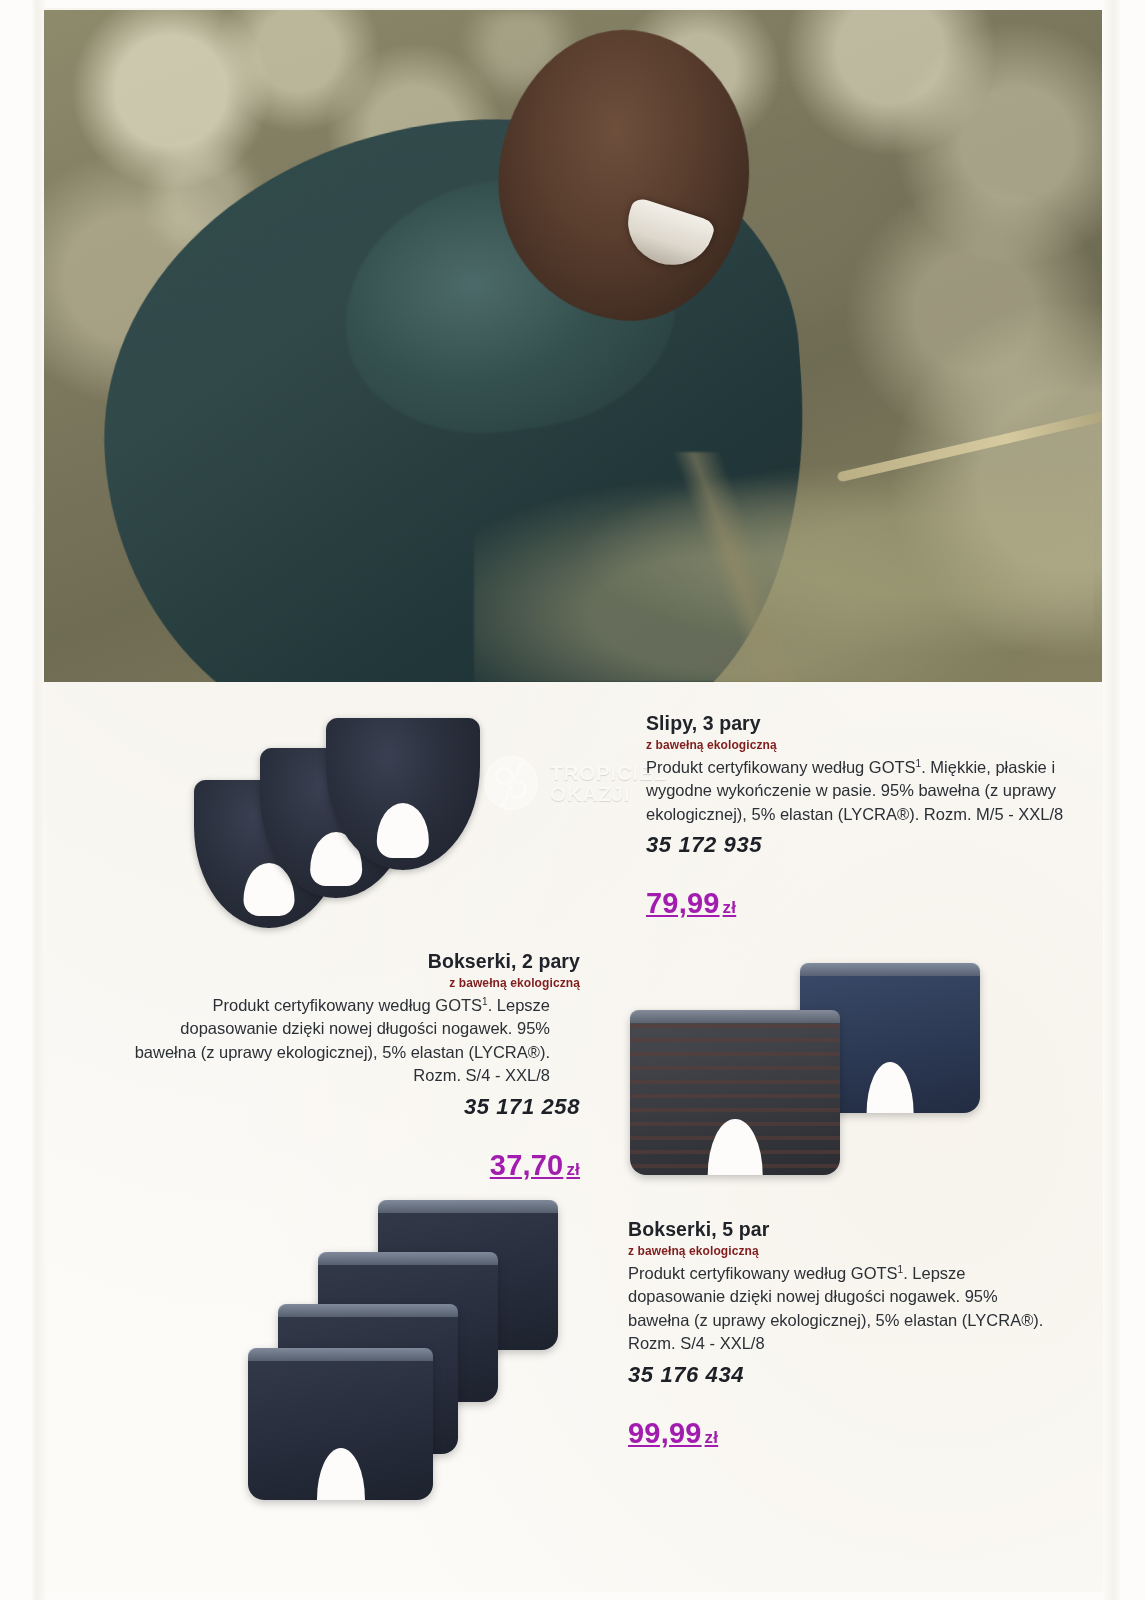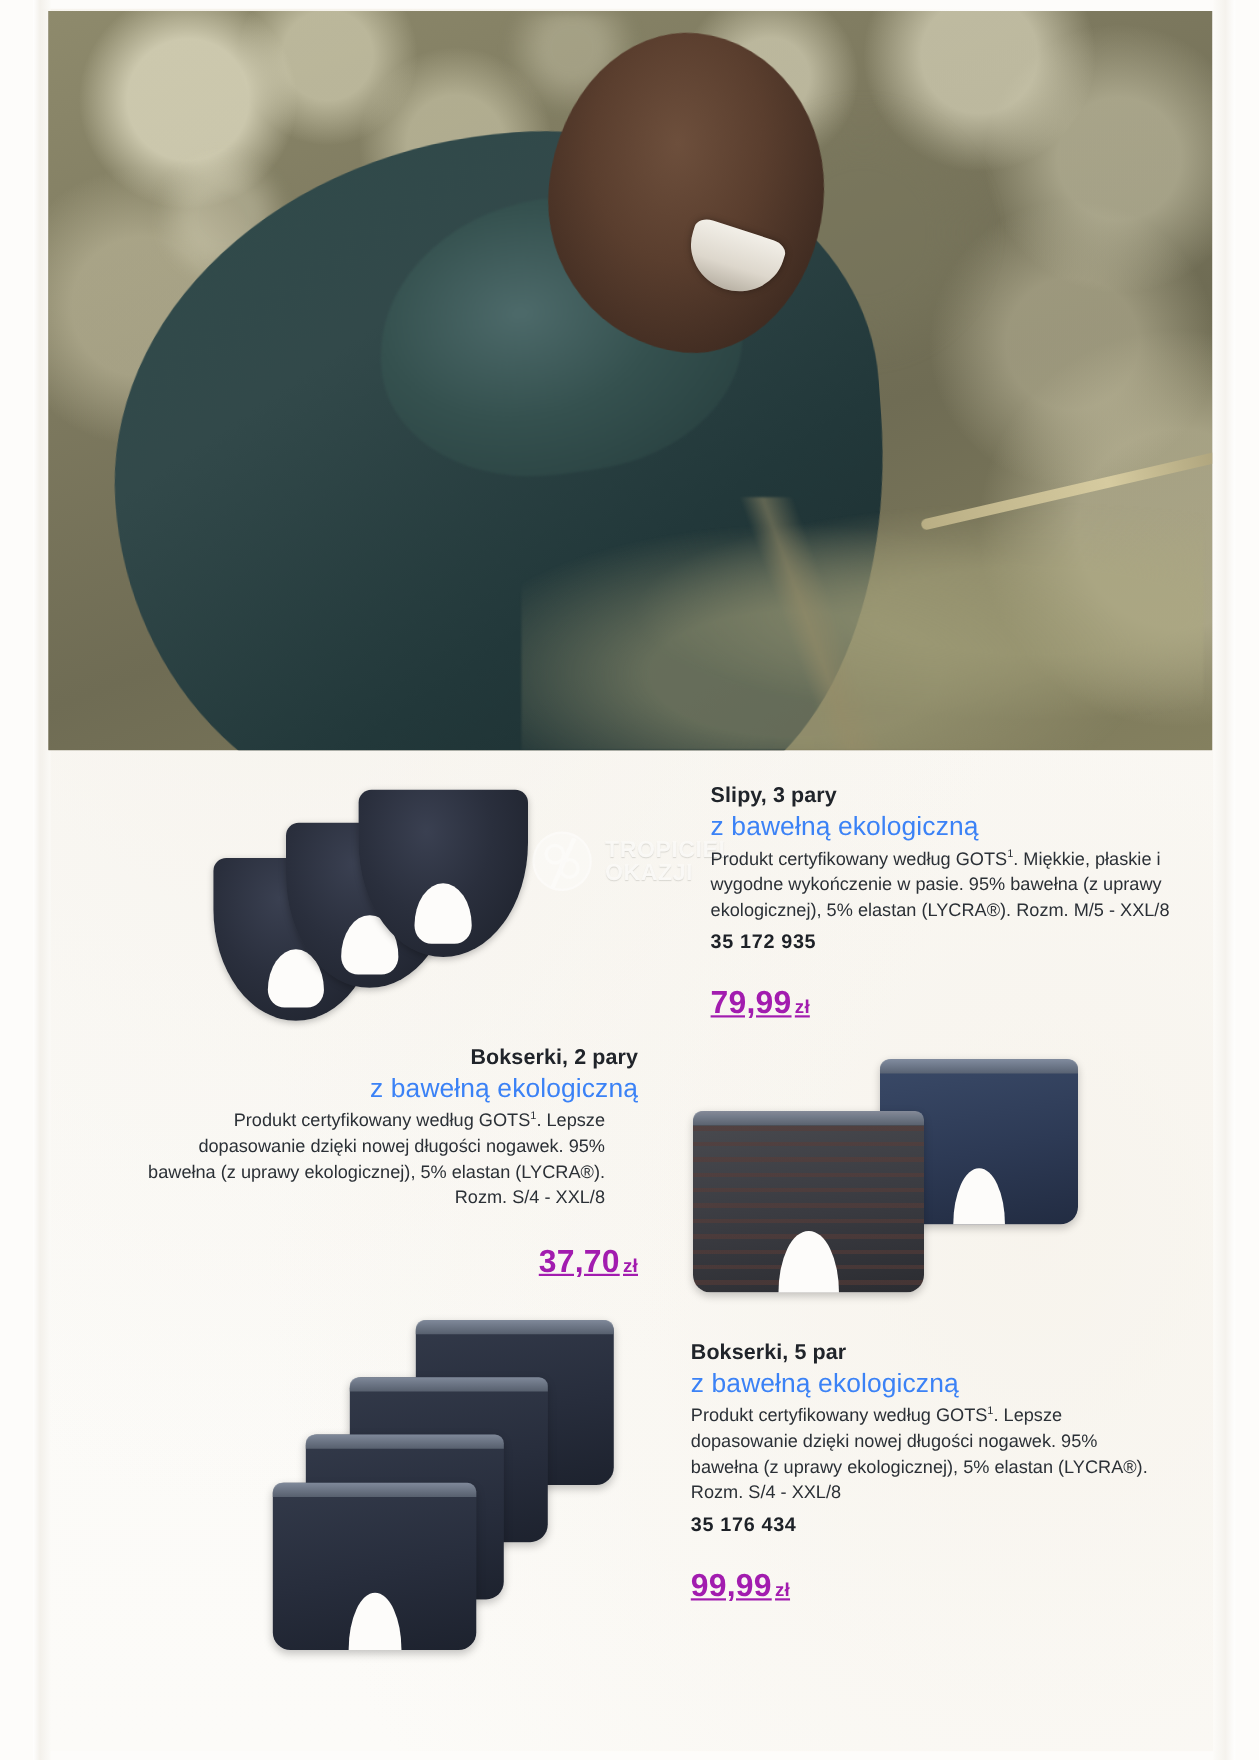--- a/index.html
+++ b/index.html
@@ -179,39 +179,40 @@
   
   .block { position: absolute; }
   .p-title {
     font-size: 19.5px;
     font-weight: bold;
     color: #20242a;
     letter-spacing: .1px;
     margin: 0 0 3px 0;
   }
   .p-sub {
-    font-size: 24px;
-    font-weight: normal;
-    color: #3b82f6;
+    font-size: 12px;
+    font-weight: bold;
+    color: #7f1d1d;
     letter-spacing: .1px;
     margin: 0 0 4px 0;
   }
   .p-desc {
     font-size: 16.5px;
     color: #2b3036;
     line-height: 1.42;
     margin: 0 0 6px 0;
     max-width: 430px;
   }
   .p-code {
-    font-size: 18px;
+    font-size: 22px;
     font-weight: bold;
     color: #1d2127;
     letter-spacing: .6px;
     margin: 0 0 6px 0;
+    font-style: italic;
   }
   .p-price {
     font-size: 29px;
     font-weight: bold;
     color: #a21caf;
     letter-spacing: .2px;
     text-decoration: underline;
   }
   .p-price .cur {
     font-size: 17px;
@@ -322,20 +323,21 @@
     <p class="p-code">35 172 935</p>
     <p class="p-price">
       <span>79,99</span><span class="cur">zł</span>
     </p>
   </div>
 
   <div class="block" style="left:120px; top:950px; width:460px;text-align:right;">
     <p class="p-title">Bokserki, 2 pary</p>
     <p class="p-sub">z bawełną ekologiczną</p>
     <p class="p-desc">Produkt certyfikowany według GOTS<sup>1</sup>. Lepsze dopasowanie dzięki nowej długości nogawek. 95% bawełna (z uprawy ekologicznej), 5% elastan (LYCRA®). Rozm. S/4 - XXL/8</p>
+    <p class="p-code">35 171 258</p>
     <p class="p-price">
       <span>37,70</span><span class="cur">zł</span>
     </p>
   </div>
 
   <div class="photo" style="left:630px; top:955px; width:370px; height:230px;">
     <div class="boxer boxer-navy" style="left:170px; top:8px; width:180px; height:150px;">
       <div class="boxer-band"></div>
     </div>
     <div class="boxer boxer-stripe" style="left:0px; top:55px; width:210px; height:165px;">

